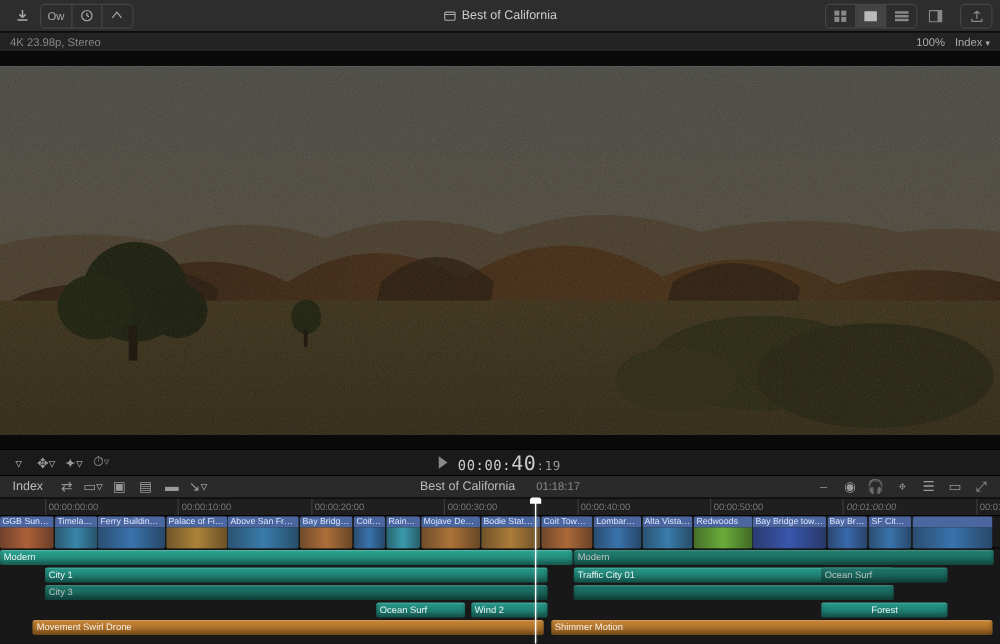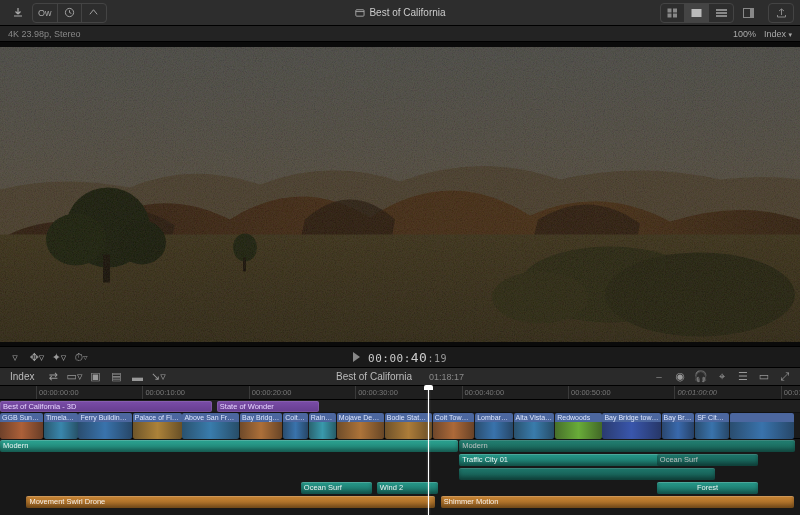--- a/index.html
+++ b/index.html
@@ -200,21 +200,21 @@
 
 <div class="transport">
   <div class="transport-left">
     <div class="tl-tool">▿</div>
     <div class="tl-tool">✥▿</div>
     <div class="tl-tool">✦▿</div>
     <div class="tl-tool">⏱▿</div>
   </div>
   <div class="play-icon"></div>
   <div class="tc">
-    <span>00:00:</span><span style="font-size:13px">40</span><span class="frames">:19</span>
+    <span>00:00:</span><span style="font-size:16px">40</span><span class="frames">:19</span>
   </div>
 </div>
 
 <div class="tl-header" style="position:relative">
   <span class="idx">Index</span>
   <div class="tools">
     <div class="tl-tool">⇄</div>
     <div class="tl-tool">▭▿</div>
     <div class="tl-tool">▣</div>
     <div class="tl-tool">▤</div>
@@ -240,24 +240,20 @@
   <div class="ruler" id="ruler">
       <div class="rtick" style="left: 4.5%;">00:00:00:00</div>
       <div class="rtick" style="left: 17.8%;">00:00:10:00</div>
       <div class="rtick" style="left: 31.1%; text-align: center;">00:00:20:00</div>
       <div class="rtick" style="left: 44.4%;">00:00:30:00</div>
       <div class="rtick" style="left: 57.7%;">00:00:40:00</div>
       <div class="rtick" style="left: 71%;">00:00:50:00</div>
       <div class="rtick" style="left: 84.3%; font-style: italic;">00:01:00:00</div>
       <div class="rtick" style="left: 97.6%;">00:01:10:00</div>
     </div>
-  <div class="title-lane" id="title-lane">
-      <div class="title-clip" style="left: 0%; width: 26.5%;">Best of California - 3D</div>
-      <div class="title-clip" style="left: 27.1%; width: 12.8%;">State of Wonder</div>
-    </div>
   <div class="vid-lane" id="vid-lane">
       <div class="vid-clip" style="left: 0%; width: 5.4%;">
         <div class="vc-label">GGB Sunset</div>
         <div class="vc-thumb" style="background: linear-gradient(90deg, rgb(111, 65, 42), rgb(172, 96, 57), rgb(104, 61, 39));"></div>
       </div>
       <div class="vid-clip" style="left: 5.5%; width: 4.2%;">
         <div class="vc-label">Timelapse GGB</div>
         <div class="vc-thumb" style="background: linear-gradient(90deg, rgb(42, 88, 111), rgb(57, 134, 172), rgb(39, 82, 104));"></div>
       </div>
       <div class="vid-clip" style="left: 9.8%; width: 6.7%;">
@@ -324,24 +320,26 @@
         <div class="vc-label"></div>
         <div class="vc-thumb" style="background: linear-gradient(90deg, rgb(42, 77, 111), rgb(57, 115, 172), rgb(39, 71, 104));"></div>
       </div>
     </div>
   <div class="lanes" id="audio-lanes">
       <div class="lane">
         <div class="aud-clip teal" style="left: 0%; width: 57.2%;">Modern</div>
         <div class="aud-clip teal dim" style="left: 57.4%; width: 42%;">Modern</div>
       </div>
       <div class="lane">
+        <div class="aud-clip teal2" style="left: 4.5%; width: 50.3%;">City 1</div>
         <div class="aud-clip teal2" style="left: 57.4%; width: 32%;">Traffic City 01</div>
         <div class="aud-clip teal2 dim" style="left: 82.1%; width: 12.7%;">Ocean Surf</div>
       </div>
       <div class="lane">
+        <div class="aud-clip teal2 dim" style="left: 4.5%; width: 50.3%;">City 3</div>
         <div class="aud-clip teal2 dim" style="left: 57.4%; width: 32%;"></div>
       </div>
       <div class="lane">
         <div class="aud-clip teal2" style="left: 37.6%; width: 8.9%;">Ocean Surf</div>
         <div class="aud-clip teal2" style="left: 47.1%; width: 7.7%;">Wind 2</div>
         <div class="aud-clip teal2" style="left: 82.1%; width: 12.7%; text-align: center;">Forest</div>
       </div>
       <div class="lane">
         <div class="aud-clip orange" style="left: 55.1%; width: 44.2%;">Shimmer Motion</div>
         <div class="aud-clip orange" style="left: 3.3%; width: 51.1%;">Movement Swirl Drone</div>

